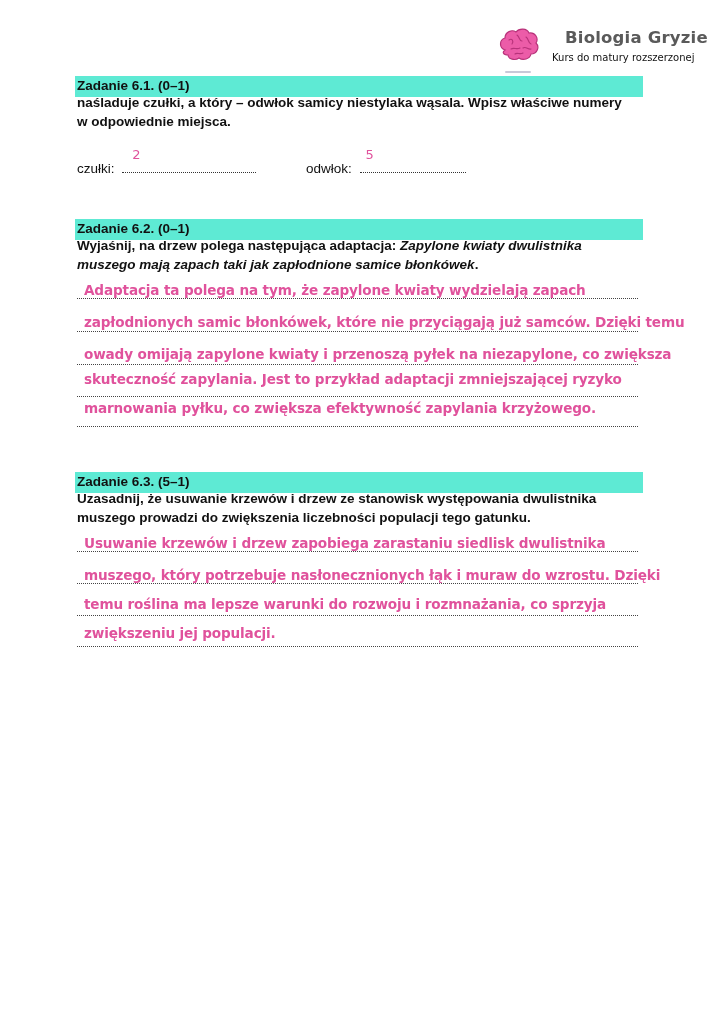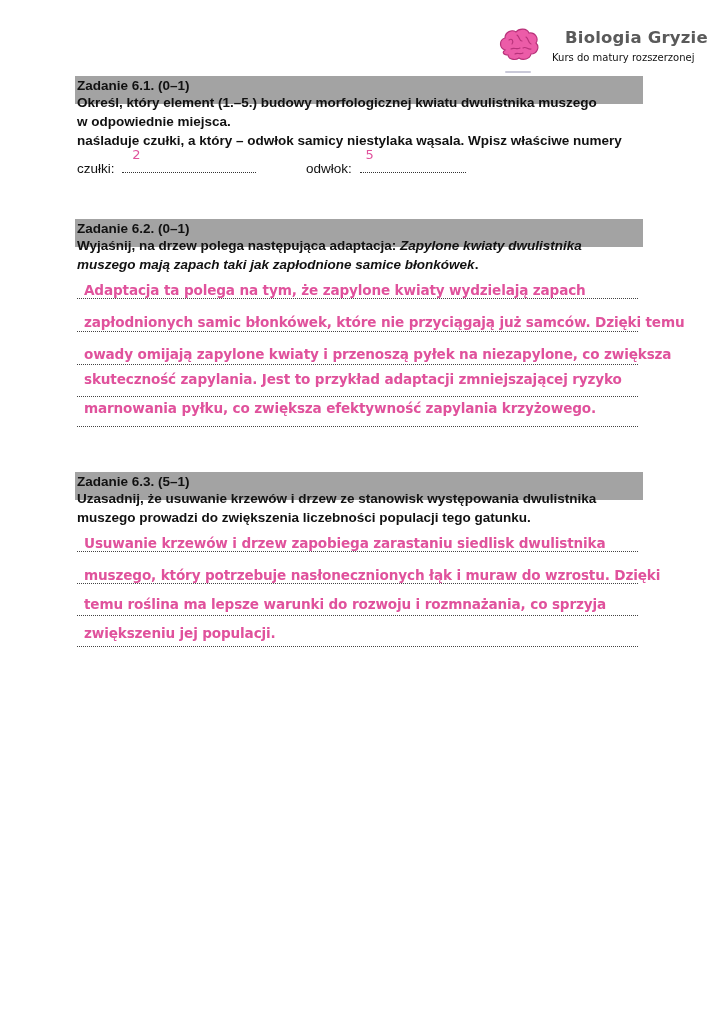--- a/index.html
+++ b/index.html
@@ -56,22 +56,22 @@
       font-family: "DejaVu Sans", sans-serif;
       font-size: 10px;
       color: #111;
       white-space: nowrap;
     }
 
     .task-header {
       position: absolute;
       left: 75px;
       width: 568px;
-      height: 28px;
-      background: #a3a3a3;
+      height: 21px;
+      background: #5eead4;
       font-weight: bold;
       font-size: 13.5px;
       line-height: 19px;
       padding-left: 2px;
       box-sizing: border-box;
       color: #111;
     }
     .task-text {
       position: absolute;
       left: 77px;
@@ -143,23 +143,22 @@
       <path d="M18 28 C20 26 23 29 26 27"></path>
     </g>
   </svg>
   <div class="logo-shadow"></div>
   <div class="logo-title">Biologia Gryzie</div>
   <div class="logo-sub">Kurs do matury rozszerzonej</div>
 </div>
 
 <div class="task-header" style="top:76px;">Zadanie 6.1. (0–1)</div>
 <div class="task-text" style="top:93px;">
-  <div>Określ, który element (1.–5.) budowy morfologicznej kwiatu dwulistnika muszego</div>
+  <div>naśladuje czułki, a który – odwłok samicy niestylaka wąsala. Wpisz właściwe numery</div>
   <div>w odpowiednie miejsca.</div>
-  <div>naśladuje czułki, a który – odwłok samicy niestylaka wąsala. Wpisz właściwe numery</div>
 </div>
 
 <div class="fill-row" style="left:77px;">
   <span class="fill-label">czułki:</span>
   <span class="fill-blank" style="width:134px;">
     <span class="fill-value">2</span>
   </span>
 </div>
 <div class="fill-row" style="left:306px;">
   <span class="fill-label">odwłok:</span>

